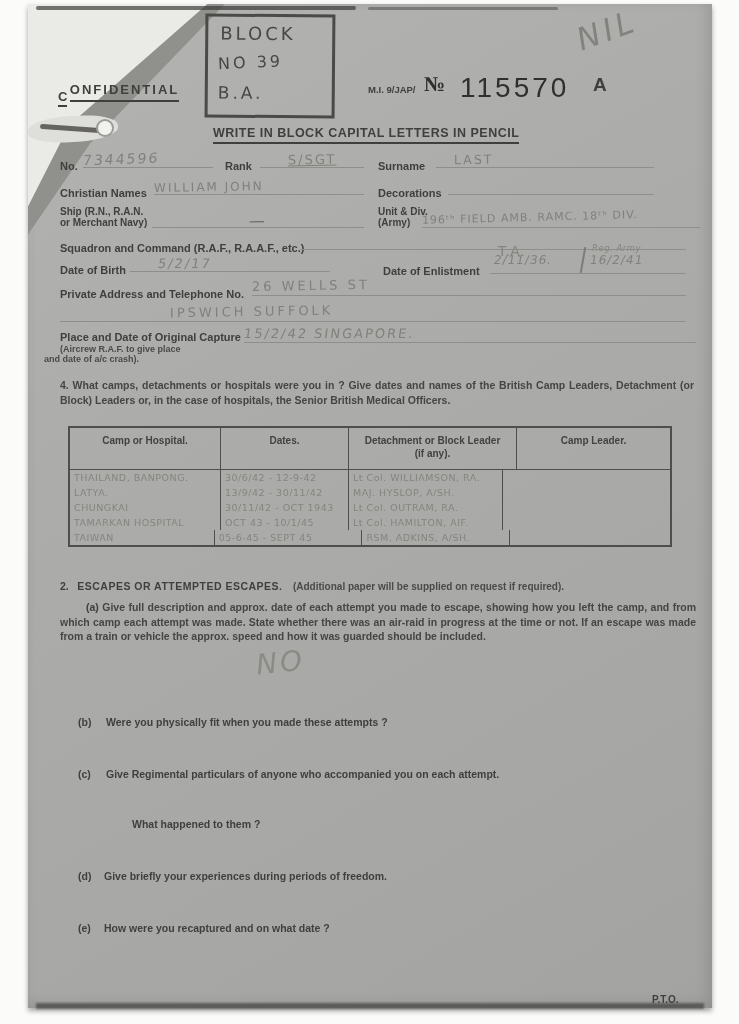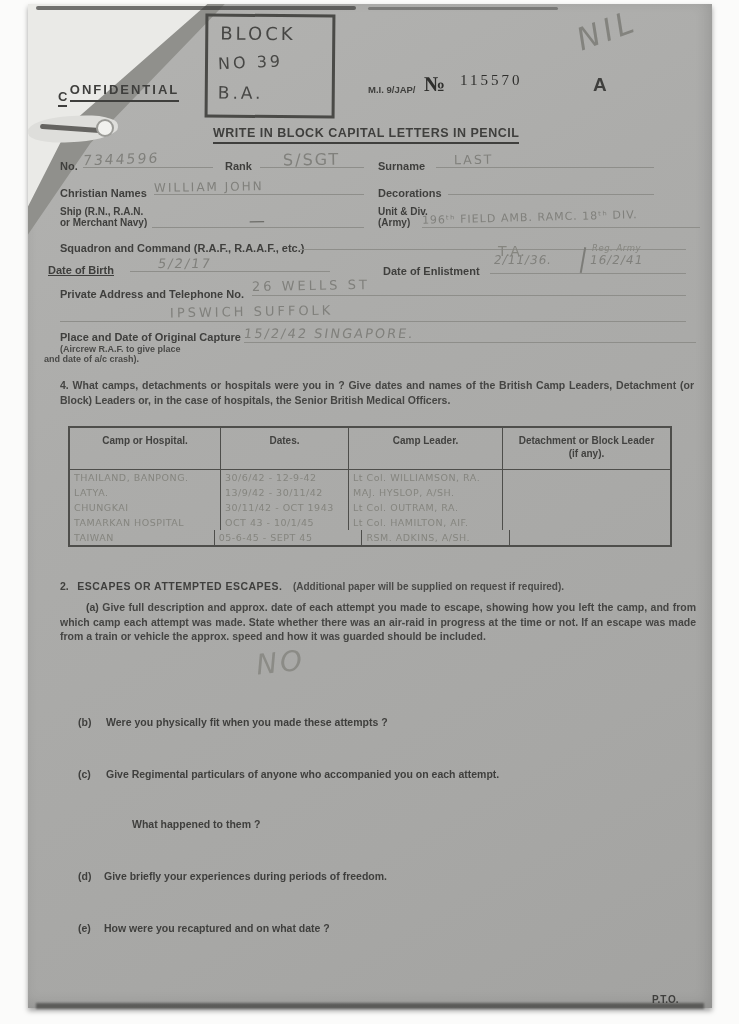--- a/index.html
+++ b/index.html
@@ -59,31 +59,31 @@
     <div class="a stampbox" style="left:177px;top:10px;width:124px;height:98px;transform:rotate(.5deg);">
       <span class="a ink" style="left:12px;top:6px;font-size:18px;">BLOCK</span>
       <span class="a ink" style="left:10px;top:36px;font-size:16px;transform:rotate(-3deg);">NO 39</span>
       <span class="a ink" style="left:10px;top:66px;font-size:17px;">B.A.</span>
     </div>
 
     <span class="a hand" style="left:548px;top:8px;font-size:31px;letter-spacing:4px;color:#83837e;transform:rotate(-20deg);font-style:italic;">NIL</span>
 
     <span class="a lbl" style="left:340px;top:81px;font-size:9.5px;">M.I. 9/JAP/</span>
     <span class="a" style="left:396px;top:68px;font-family:'Liberation Serif',serif;font-weight:bold;font-size:21px;color:#2f2f2d;">№</span>
-    <span class="a" style="left:432px;top:68px;font-family:Liberation Serif, serif;font-size:15px;letter-spacing:3px;color:#2f2f2d;">115570</span>
+    <span class="a" style="left:432px;top:68px;font-family:Liberation Sans, sans-serif;font-size:28px;letter-spacing:3px;color:#2f2f2d;">115570</span>
     <span class="a lbl" style="left:565px;top:70px;font-size:19px;">A</span>
 
     <span class="a lbl" style="left:185px;top:122px;font-size:12.5px;letter-spacing:.5px;border-bottom:2px solid #3f3f3d;padding-bottom:2px;">WRITE IN BLOCK CAPITAL LETTERS IN PENCIL</span>
 
     <span class="a lbl" style="left:32px;top:156px;">No.</span>
     <span class="a rule" style="left:55px;top:146px;width:130px;height:17px;">
       <span class="hand" style="font-size:14px;transform:rotate(-2deg) skewX(-8deg);">7344596</span></span>
     <span class="a lbl" style="left:197px;top:156px;">Rank</span>
     <span class="a rule" style="left:232px;top:146px;width:104px;height:17px;text-align:center;">
-      <span class="hand" style="font-size:16px;">S/SGT</span></span>
+      <span class="hand" style="font-size:13px;text-decoration:underline;">S/SGT</span></span>
     <span class="a lbl" style="left:350px;top:156px;">Surname</span>
     <span class="a rule" style="left:408px;top:146px;width:218px;height:17px;">
       <span class="hand" style="font-size:12.5px;margin-left:18px;">LAST</span></span>
 
     <span class="a lbl" style="left:32px;top:183px;">Christian Names</span>
     <span class="a rule" style="left:126px;top:173px;width:210px;height:17px;text-decoration:underline;">
       <span class="hand" style="font-size:12px;">WILLIAM  JOHN</span></span>
     <span class="a lbl" style="left:350px;top:183px;">Decorations</span>
     <span class="a rule" style="left:420px;top:173px;width:206px;height:17px;">
       <span class="hand"></span></span>
@@ -94,21 +94,21 @@
       <span class="hand" style="color:#6d6d69;">—</span></span>
     <span class="a lbl" style="left:350px;top:202px;font-size:10px;">Unit &amp; Div.</span>
     <span class="a lbl" style="left:350px;top:213px;font-size:10px;">(Army)</span>
     <span class="a rule" style="left:394px;top:203px;width:278px;height:20px;">
       <span class="hand" style="font-size:11px;letter-spacing:1px;transform:rotate(-1.5deg);">196ᵗʰ FIELD AMB. RAMC.  18ᵗʰ DIV.</span></span>
 
     <span class="a lbl" style="left:32px;top:238px;">Squadron and Command (R.A.F., R.A.A.F., etc.)</span>
     <span class="a rule" style="left:272px;top:228px;width:386px;height:17px;">
       <span class="hand"></span></span>
 
-    <span class="a lbl" style="left:20px;top:260px;text-decoration:underline;">Date of Birth</span>
+    <span class="a lbl" style="left:32px;top:260px;">Date of Birth</span>
     <span class="a rule" style="left:102px;top:250px;width:200px;height:17px;">
       <span class="hand" style="font-size:13px;margin-left:28px;transform:skewX(-10deg);">5/2/17</span></span>
     <span class="a lbl" style="left:355px;top:261px;">Date of Enlistment</span>
     <span class="a rule" style="left:462px;top:243px;width:196px;height:26px;">
       <span class="a hand-sm" style="left:8px;top:-4px;font-size:14px;">T.A.</span>
       <span class="a hand" style="left:4px;top:6px;font-size:12px;letter-spacing:1px;transform:skewX(-10deg);">2/11/36.</span>
       <span class="a" style="left:92px;top:0;width:1.5px;height:26px;background:#7c7c78;transform:rotate(10deg);"></span>
       <span class="a hand-sm" style="left:102px;top:-4px;font-size:8.5px;font-style:italic;">Reg. Army</span>
       <span class="a hand" style="left:100px;top:6px;font-size:12px;letter-spacing:1px;transform:skewX(-10deg);">16/2/41</span>
     </span>
@@ -124,22 +124,22 @@
     <span class="a lbl-sm" style="left:16px;top:350px;">and date of a/c crash).</span>
     <span class="a rule" style="left:216px;top:320px;width:452px;height:18px;">
       <span class="hand" style="font-size:13px;transform:skewX(-8deg);">15/2/42      SINGAPORE.</span></span>
 
     <div class="a para" style="left:32px;top:374px;width:634px;">4.   What camps, detachments or hospitals were you in ?   Give dates and names of the British Camp Leaders,  Detachment (or Block) Leaders or, in the case of hospitals, the Senior British Medical Officers.</div>
 
     <div class="a tbl" style="left:40px;top:422px;width:600px;">
       <div class="trow th">
         <div class="tc" style="width:150px;height:42px;">Camp or Hospital.</div>
         <div class="tc" style="width:128px;height:42px;">Dates.</div>
+        <div class="tc" style="width:168px;height:42px;padding-left:14px;padding-right:14px;">Detachment or Block Leader (if any).</div>
         <div class="tc" style="width:154px;height:42px;">Camp Leader.</div>
-        <div class="tc" style="width:168px;height:42px;padding-left:14px;padding-right:14px;">Detachment or Block Leader (if any).</div>
       </div>
       <div class="tb">
         <div class="trow">
           <div class="tc" style="width:150px;"><span class="hand-sm">THAILAND, BANPONG.</span></div>
           <div class="tc" style="width:128px;"><span class="hand-sm">30/6/42 - 12-9-42</span></div>
           <div class="tc" style="width:154px;"><span class="hand-sm">Lt Col. WILLIAMSON, RA.</span></div>
           <div class="tc" style="width:168px;"><span class="hand-sm"></span></div>
         </div>
         <div class="trow">
           <div class="tc" style="width:150px;"><span class="hand-sm">LATYA.</span></div>

